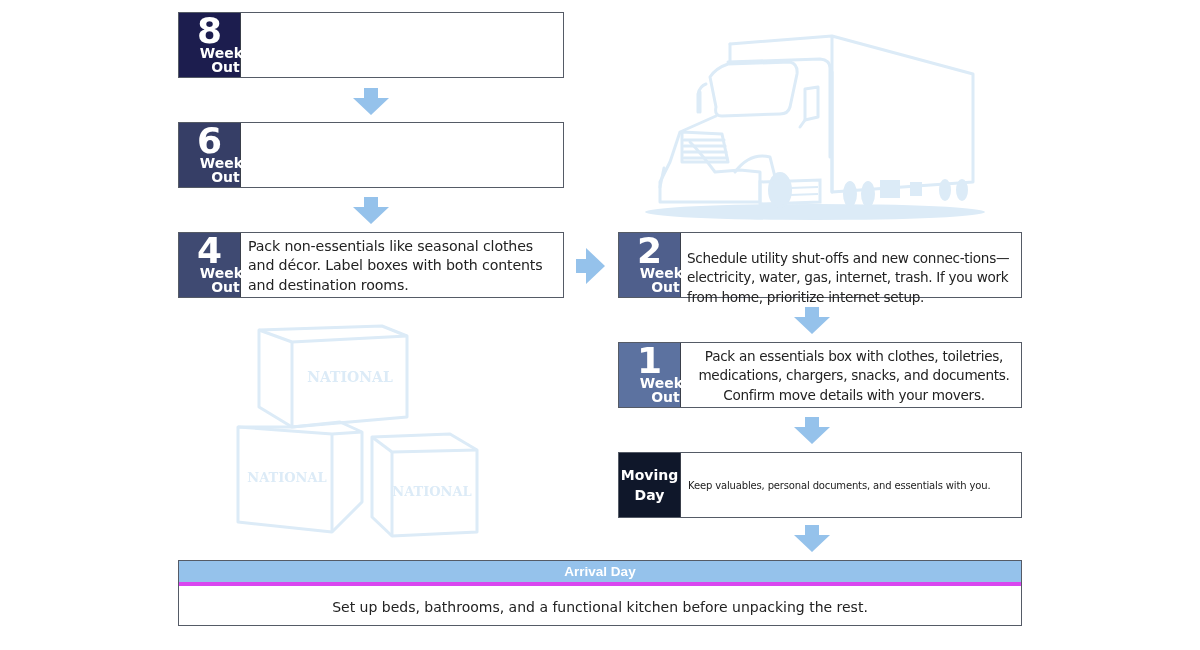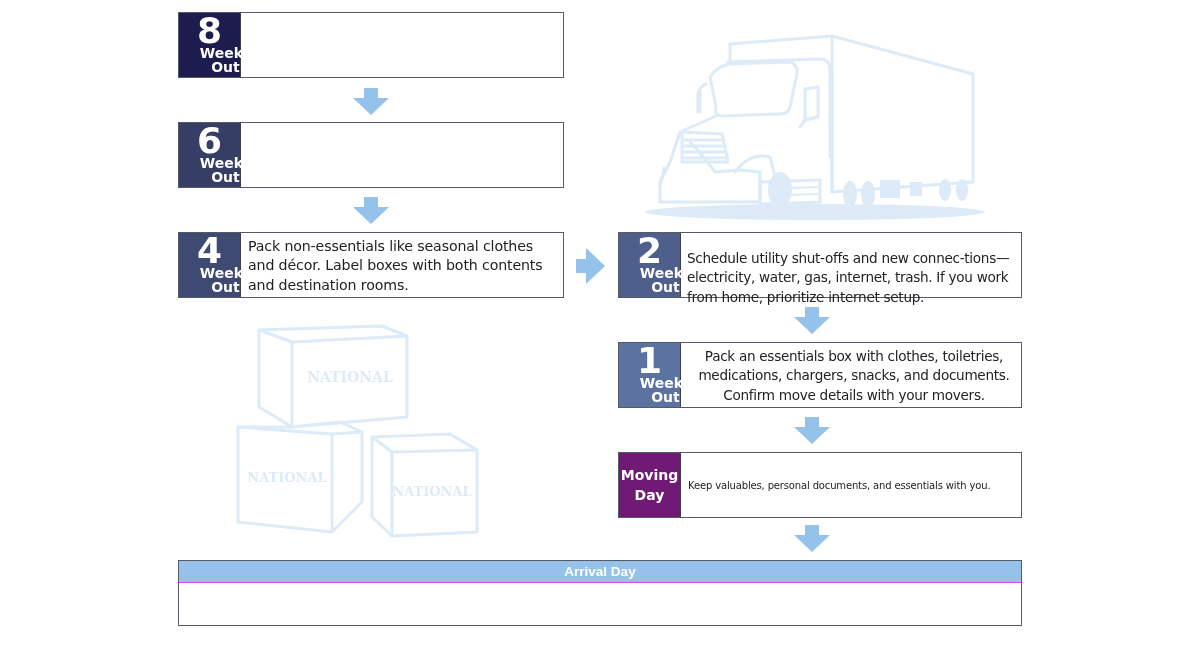--- a/index.html
+++ b/index.html
@@ -6,21 +6,21 @@
   body { width: 1200px; height: 650px; position: relative; overflow: hidden; font-family: "DejaVu Sans", sans-serif; }
   .art { position: absolute; }
   .step { position: absolute; display: flex; background: #ffffff; border: 1px solid #555b66; box-sizing: border-box; }
   .badge { color: #ffffff; display: flex; flex-direction: column; align-items: center; justify-content: center; text-align: center; border-right: 1px solid #3a3f4a; box-sizing: border-box; }
   .badge .num { font-weight: bold; font-size: 36px; line-height: 30px; font-family: "DejaVu Sans", sans-serif; }
   .badge .unit { font-weight: bold; font-size: 14px; line-height: 14px; padding-left: 32px; }
   .badge .word { font-weight: bold; font-size: 14px; line-height: 20px; }
   .text { padding: 2px 6px 0 7px; font-size: 14.2px; line-height: 19.5px; color: #222222; display: flex; align-items: center; letter-spacing: -0.15px; }
   .arr { position: absolute; }
   .arrival { position: absolute; left: 178px; top: 560px; width: 844px; height: 66px; border: 1px solid #555b66; box-sizing: border-box; background: #fff; }
-  .arrival .head { background: #95c2eb; color: #ffffff; font-weight: bold; text-align: center; font-size: 13.5px; line-height: 21px; height: 21px; border-bottom: 1px solid #d946ef; font-family: "Liberation Sans", sans-serif; }
+  .arrival .head { background: #95c2eb; color: #ffffff; font-weight: bold; text-align: center; font-size: 13.5px; line-height: 21px; height: 21px; border-bottom: 4px solid #d946ef; font-family: "Liberation Sans", sans-serif; }
   .arrival .body { text-align: center; font-size: 14px; line-height: 43px; color: #222; font-family: "DejaVu Sans", sans-serif; }
 </style>
 </head>
 <body>
 
 <svg class="art" style="left:640px;top:32px;" width="350" height="190" viewBox="0 0 350 190">
   <g fill="none" stroke="#dcebf7" stroke-width="3" stroke-linejoin="round" stroke-linecap="round">
     <path d="M90 12 L192 4 L333 42 L333 150 L192 160 L192 4"></path>
     <path d="M90 12 L90 30"></path>
     <path d="M192 160 L192 40"></path>
@@ -129,26 +129,27 @@
     <span class="unit">Out</span>
   </div>
   <div class="text" style="font-size:13.6px;letter-spacing:-0.3px;padding-left:6px;padding-right:0;text-align:center;">Pack an essentials box with clothes, toiletries, medications, chargers, snacks, and documents. Confirm move details with your movers.</div>
 </div>
 
 <svg class="arr" style="left:792px;top:417px;" width="40" height="28" viewBox="0 0 40 28">
   <path d="M13 0 H27 V10 H38 L20 27 L2 10 H13 Z" fill="#95c2eb"></path>
 </svg>
 
 <div class="step" style="left:618px;top:452px;width:404px;height:66px;">
-  <div class="badge" style="width:62px;background:#701a75;">
+  <div class="badge" style="width:62px;background:#0f172a;">
     <span class="word">Moving</span>
     <span class="word">Day</span>
   </div>
   <div class="text" style="font-size:10px;line-height:16px;">Keep valuables, personal documents, and essentials with you.</div>
 </div>
 
 <svg class="arr" style="left:792px;top:525px;" width="40" height="28" viewBox="0 0 40 28">
   <path d="M13 0 H27 V10 H38 L20 27 L2 10 H13 Z" fill="#95c2eb"></path>
 </svg>
 
 <div class="arrival">
   <div class="head">Arrival Day</div>
+  <div class="body">Set up beds, bathrooms, and a functional kitchen before unpacking the rest.</div>
 </div>
 
 </body></html>

